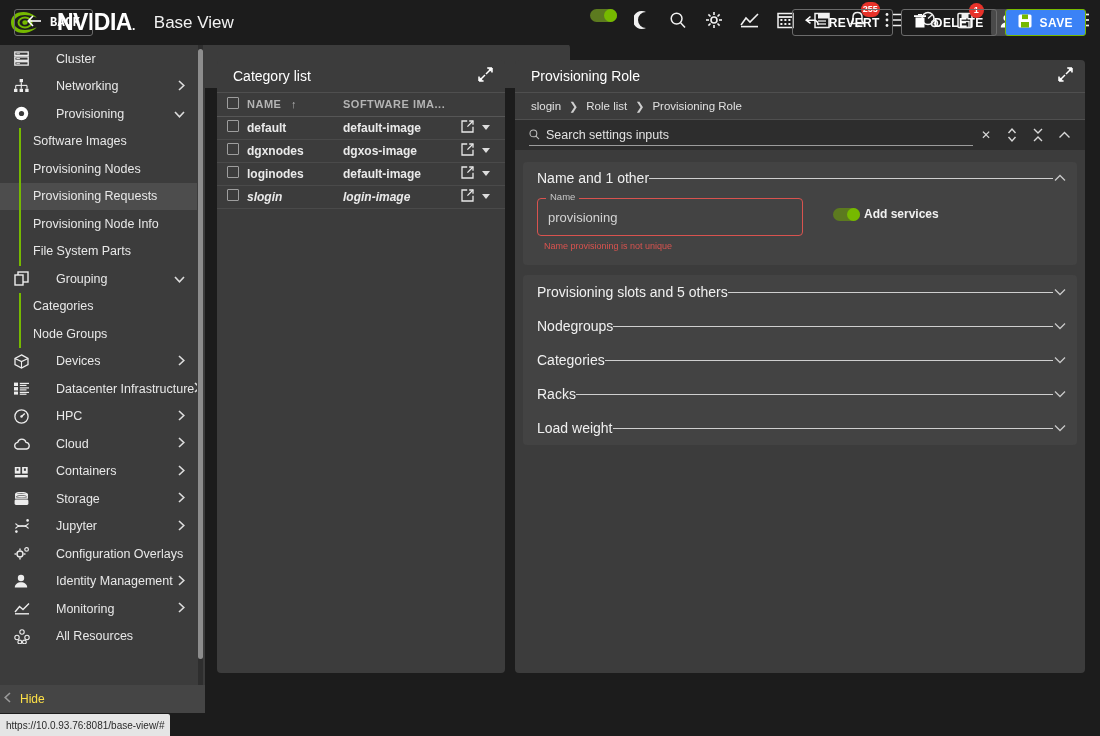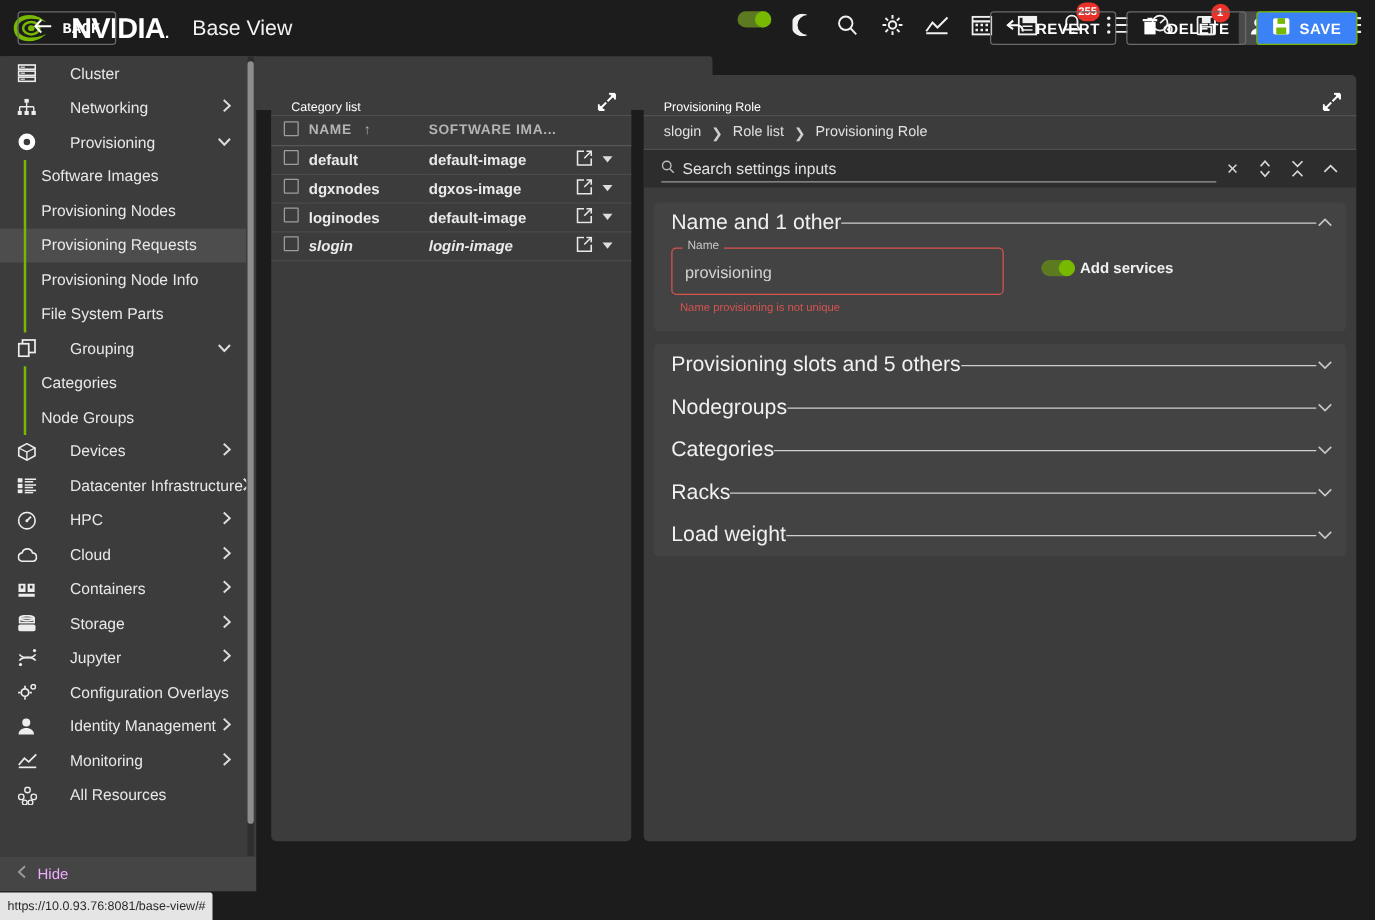--- a/index.html
+++ b/index.html
@@ -65,38 +65,38 @@
   .navitem.sub { padding-left: 33px; font-size: 12.5px; }
   .navitem.sub .ni-label { margin-left: 0; }
   .navitem.active { background: #4d4d4d; }
   .navitem:not(.sub) { height: 27.5px; }
   .grn-rail {
     position: absolute; left: 19px; width: 2px; background: #76b900;
   }
   #hidebar {
     position: absolute; left: 0; top: 685px; width: 205px; height: 28px;
     background: #454545; display: flex; align-items: center; gap: 9px;
-    padding-left: 14px; font-size: 12px; color: #f0abfc; cursor: pointer;
+    padding-left: 4px; font-size: 12px; color: #fde047; cursor: pointer;
   }
   #sidebar-scrollbar {
     position: absolute; right: 2px; top: 4px; width: 5px; height: 610px;
     background: #8d8d8d; border-radius: 3px; cursor: pointer;
   }
   #sidebar-scrolltrack {
     position: absolute; right: 2px; top: 0; width: 5px; height: 640px;
     background: #2e2e2e;
   }
 
   
   .card {
     position: absolute; background: #3c3c3c; border-radius: 4px;
   }
   .card-head {
-    height: 33px; display: flex; align-items: flex-end;
-    padding: 0 12px 0 16px; font-size: 10px; color: #fff;
+    height: 33px; display: flex; align-items: center;
+    padding: 0 12px 0 16px; font-size: 14px; color: #fff;
     border-bottom: 1px solid #4f4f4f;
   }
   .card-head .expand { margin-left: auto; cursor: pointer; color: #fff; }
 
   #catlist { left: 217px; top: 60px; width: 288px; height: 613px; }
   #catfoot  { left: 217px; top: 687px; width: 288px; height: 44px; background:#3c3c3c; border-radius:4px; }
   #addbtn {
     position: absolute; right: 16px; top: 9px;
     background: #76b900; color: #fff; border: none; border-radius: 3px;
     height: 26px; padding: 0 13px; font-size: 12px; font-weight: bold;
@@ -152,21 +152,21 @@
   .srch-act { width: 26px; display:flex; align-items:center; justify-content:center;
               color: #d8d8d8; cursor: pointer; font-size: 12px; }
 
   #panelbody { position: absolute; left:0; right:0; top: 92px; bottom: 0; padding: 10px 8px 0 8px; }
 
   .fieldset {
     background: #434343; border-radius: 4px; margin-bottom: 10px; position: relative;
   }
   .fs-head {
     height: 32px; display: flex; align-items: center; 
-    padding: 0 10px 0 14px; font-size: 17px; color: #f0f0f0; cursor: pointer;
+    padding: 0 10px 0 14px; font-size: 14px; color: #f0f0f0; cursor: pointer;
   }
   .fs-head .rule { flex: 1; height: 1px; background: #cfcfcf; }
   .fs-head .chev { width: 14px; text-align: center; color: #c8c8c8; font-size: 12px; }
 
   .fs-body { padding: 4px 14px 14px 14px; display: flex; align-items: flex-start; }
   .field {
     width: 266px; position: relative;
   }
   .field .fbox {
     border: 1px solid #d9534f; border-radius: 4px; height: 38px;

